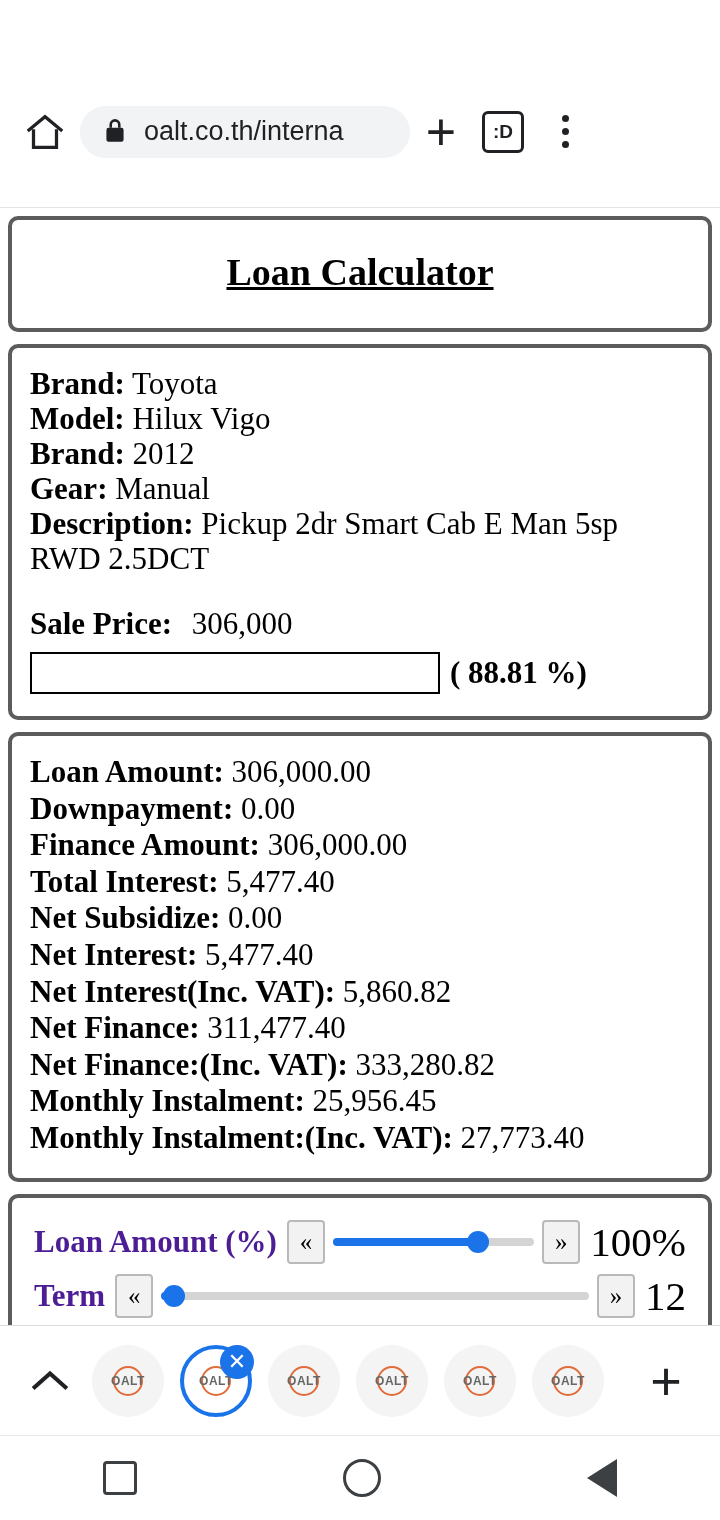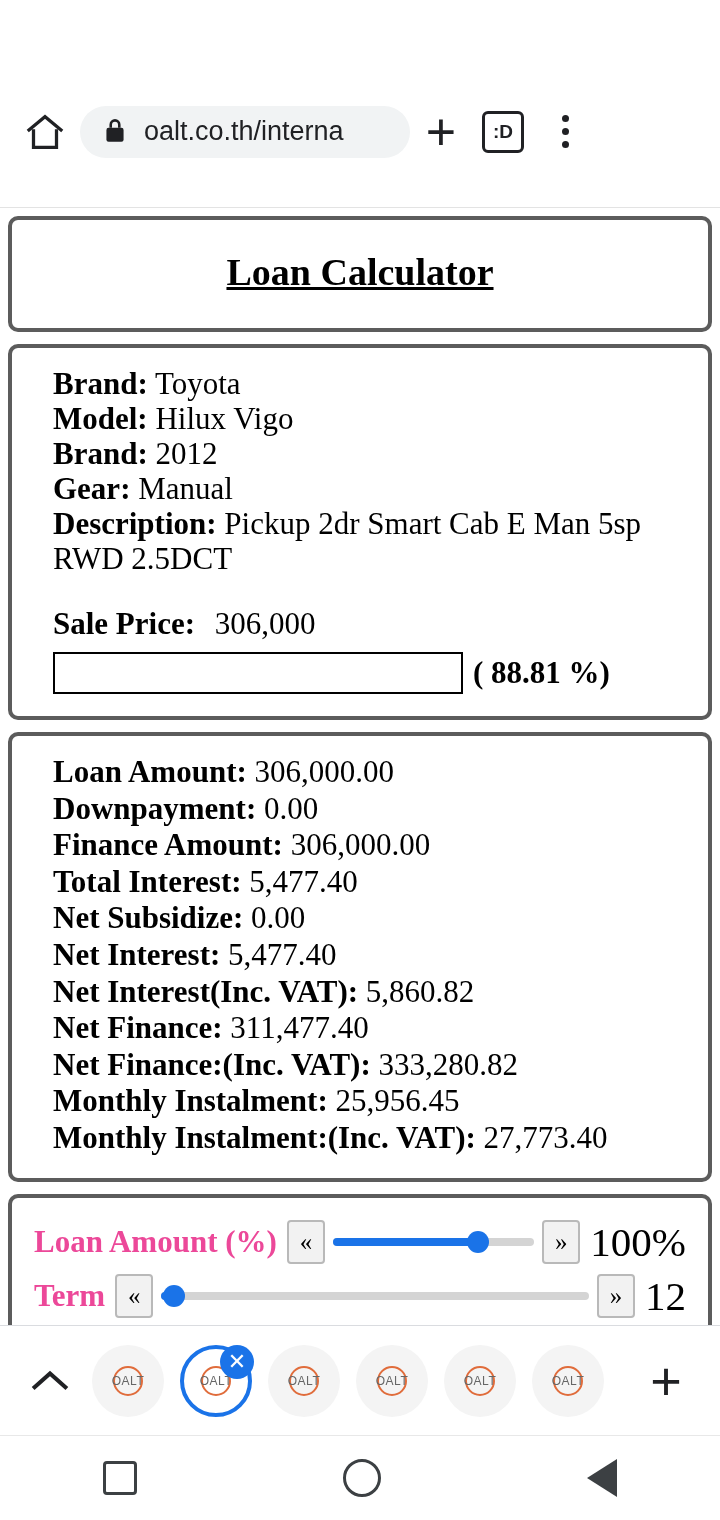--- a/index.html
+++ b/index.html
@@ -63,21 +63,21 @@
   .page {
     padding: 8px 8px 0 8px;
     height: 1160px;
     overflow: hidden;
   }
   .card {
     border: 4px solid #5c5c5c;
     border-radius: 10px;
     background: #ffffff;
     margin-bottom: 12px;
-    padding: 18px 30px 22px 41px;
+    padding: 18px 30px 22px 18px;
   }
   .title-card {
     padding: 30px 30px 34px 30px;
     text-align: center;
   }
   .title-text {
     font-size: 38px;
     font-weight: bold;
     text-decoration: underline;
     color: #000;
@@ -101,21 +101,21 @@
   }
   .dp-pct { font-size: 31px; font-weight: bold; margin-left: 10px; }
 
   .result-line { font-size: 31px; line-height: 1.18; color: #000; }
   .result-line b { font-weight: bold; }
 
   
   .slider-card { padding: 20px 22px 16px 22px; }
   .slider-row { display: flex; align-items: center; margin-bottom: 6px; }
   .slider-label {
-    font-size: 31px; font-weight: bold; color: #ec4899;
+    font-size: 31px; font-weight: bold; color: #4c1d95;
     white-space: nowrap; margin-right: 10px;
   }
   .step-btn {
     width: 38px; height: 44px;
     border: 2px solid #b9b9b9;
     background: #f2f2f2;
     border-radius: 4px;
     font-family: "Liberation Serif", serif;
     font-size: 25px;
     display: flex; align-items: center; justify-content: center;
@@ -184,21 +184,21 @@
     font-family: "Liberation Sans", sans-serif;
     font-size: 12px;
     color: #666;
     letter-spacing: 0.5px;
   }
   .fav-ring {
     position: relative;
     width: 30px; height: 30px;
     border-radius: 50%;
     border: 2px solid #e06c3b;
-    display: flex; align-items: center; justify-content: center;
+    display: flex; align-items: center; justify-content: center; font-weight: bold;
   }
   .close-badge {
     position: absolute;
     top: -4px; right: -6px;
     width: 34px; height: 34px;
     background: #1a73e8;
     border-radius: 50%;
     color: #fff;
     font-family: "Liberation Sans", sans-serif;
     font-size: 22px;

